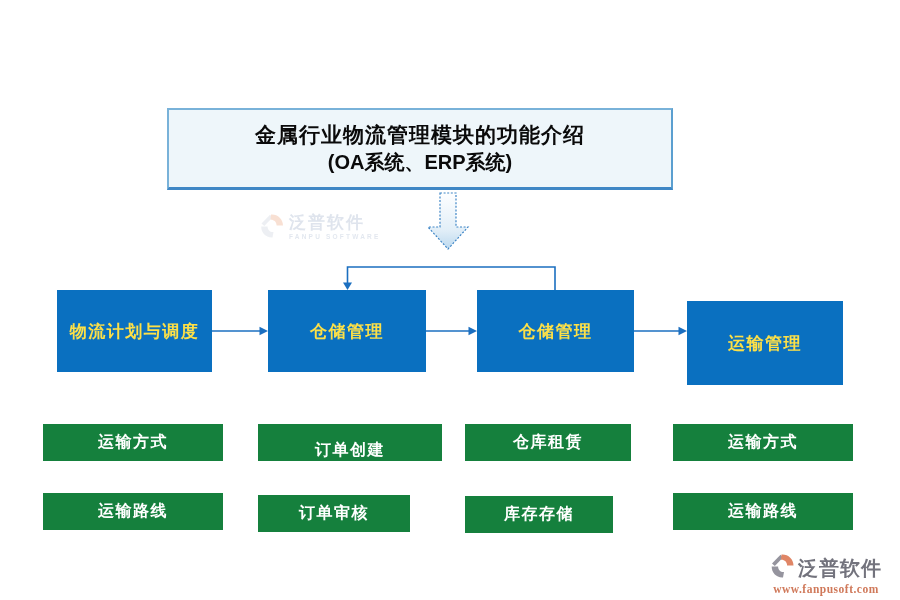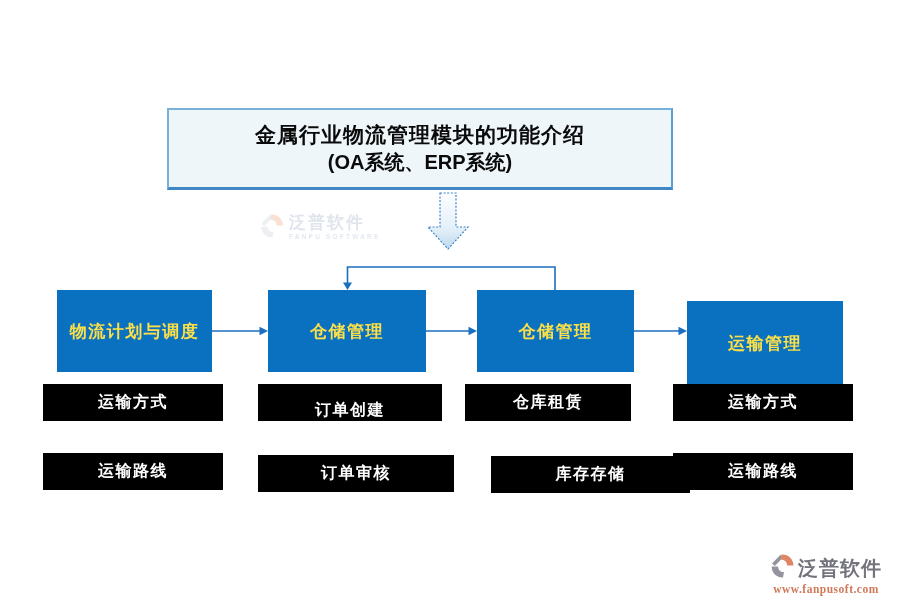--- a/index.html
+++ b/index.html
@@ -13,23 +13,23 @@
     border-bottom:3px solid #3f87c5; border-right-color:#5b9fd0;
     display:flex; flex-direction:column; justify-content:center; align-items:center;
     text-align:center; }
   .title-line1 { font-size:21px; font-weight:bold; color:#0a0a0a; letter-spacing:1px; }
   .title-line2 { font-size:20px; font-weight:bold; color:#0a0a0a; }
 
   
   .main-box { position:absolute; background:#0a70c0; color:#fde047;
     display:flex; align-items:center; justify-content:center;
     font-size:17px; font-weight:bold; letter-spacing:1.5px; }
-  .sub-box { position:absolute; background:#000000; color:#ffffff; height:37px;
+  .sub-box { position:absolute; background:#15803d; color:#ffffff; height:37px;
     display:flex; align-items:center; justify-content:center;
-    font-size:16px; font-weight:bold; letter-spacing:1.5px; }
+    font-size:16px; font-weight:bold; letter-spacing:1.5px;margin-top:40px; }
 
   
   #connectors { left:0; top:0; pointer-events:none; }
 
   
   .wm { left:260px; top:213px; display:flex; align-items:flex-start; gap:5px; opacity:0.55; }
   .wm-txt { display:flex; flex-direction:column; }
   .wm-brand { font-size:17px; font-weight:bold; color:#c5cfdf; letter-spacing:2px; line-height:20px; }
   .wm-sub { font-size:6.5px; font-weight:bold; color:#ccd5e3; letter-spacing:2.2px; }
 
@@ -112,24 +112,24 @@
 <div class="sub-box" style="left:465px; top:384px; width:166px;">
   <span>仓库租赁</span>
 </div>
 <div class="sub-box" style="left:673px; top:384px; width:180px;">
   <span>运输方式</span>
 </div>
 
 <div class="sub-box" style="left:43px;  top:453px; width:180px;">
   <span>运输路线</span>
 </div>
-<div class="sub-box" style="left:258px; top:455px; width:196px;">
+<div class="sub-box" style="left:258px; top:455px; width:152px;">
   <span>订单审核</span>
 </div>
-<div class="sub-box" style="left:491px; top:456px; width:199px;">
+<div class="sub-box" style="left:465px; top:456px; width:148px;">
   <span>库存存储</span>
 </div>
 <div class="sub-box" style="left:673px; top:453px; width:180px;">
   <span>运输路线</span>
 </div>
 
 <div class="abs footer-logo">
   <div class="fl-top">
     <span>
       <svg width="25" height="26" viewBox="0 0 24 26">

